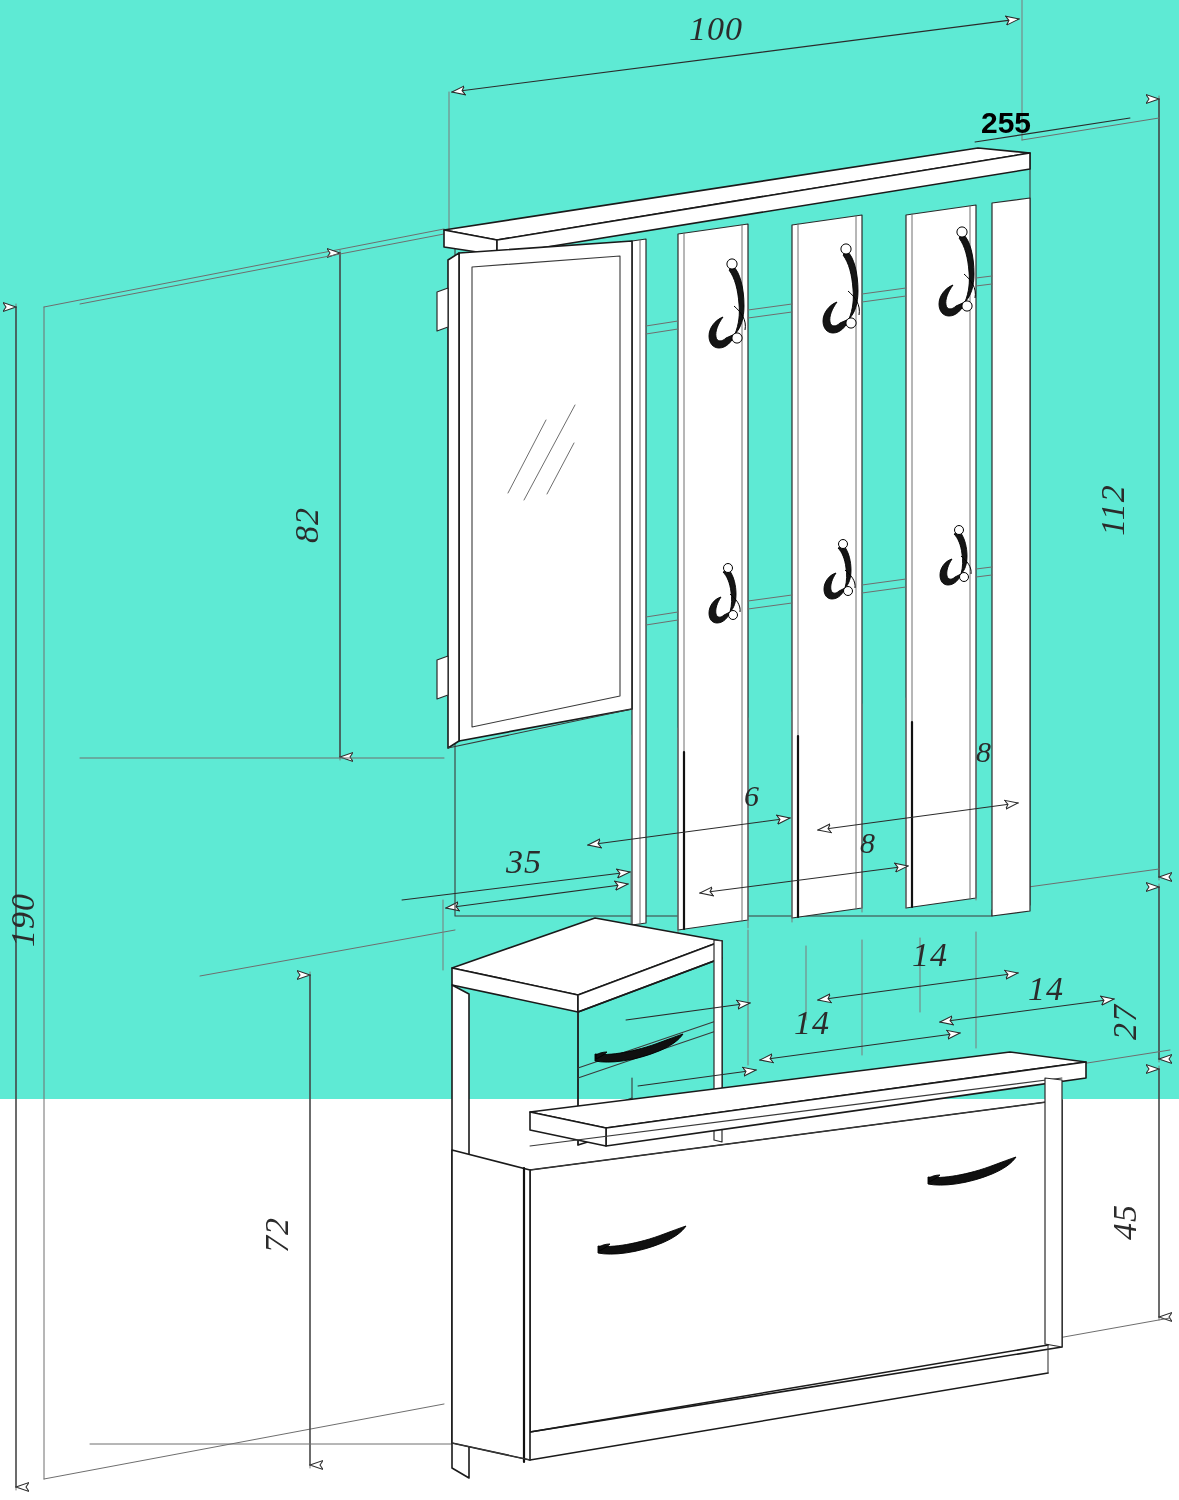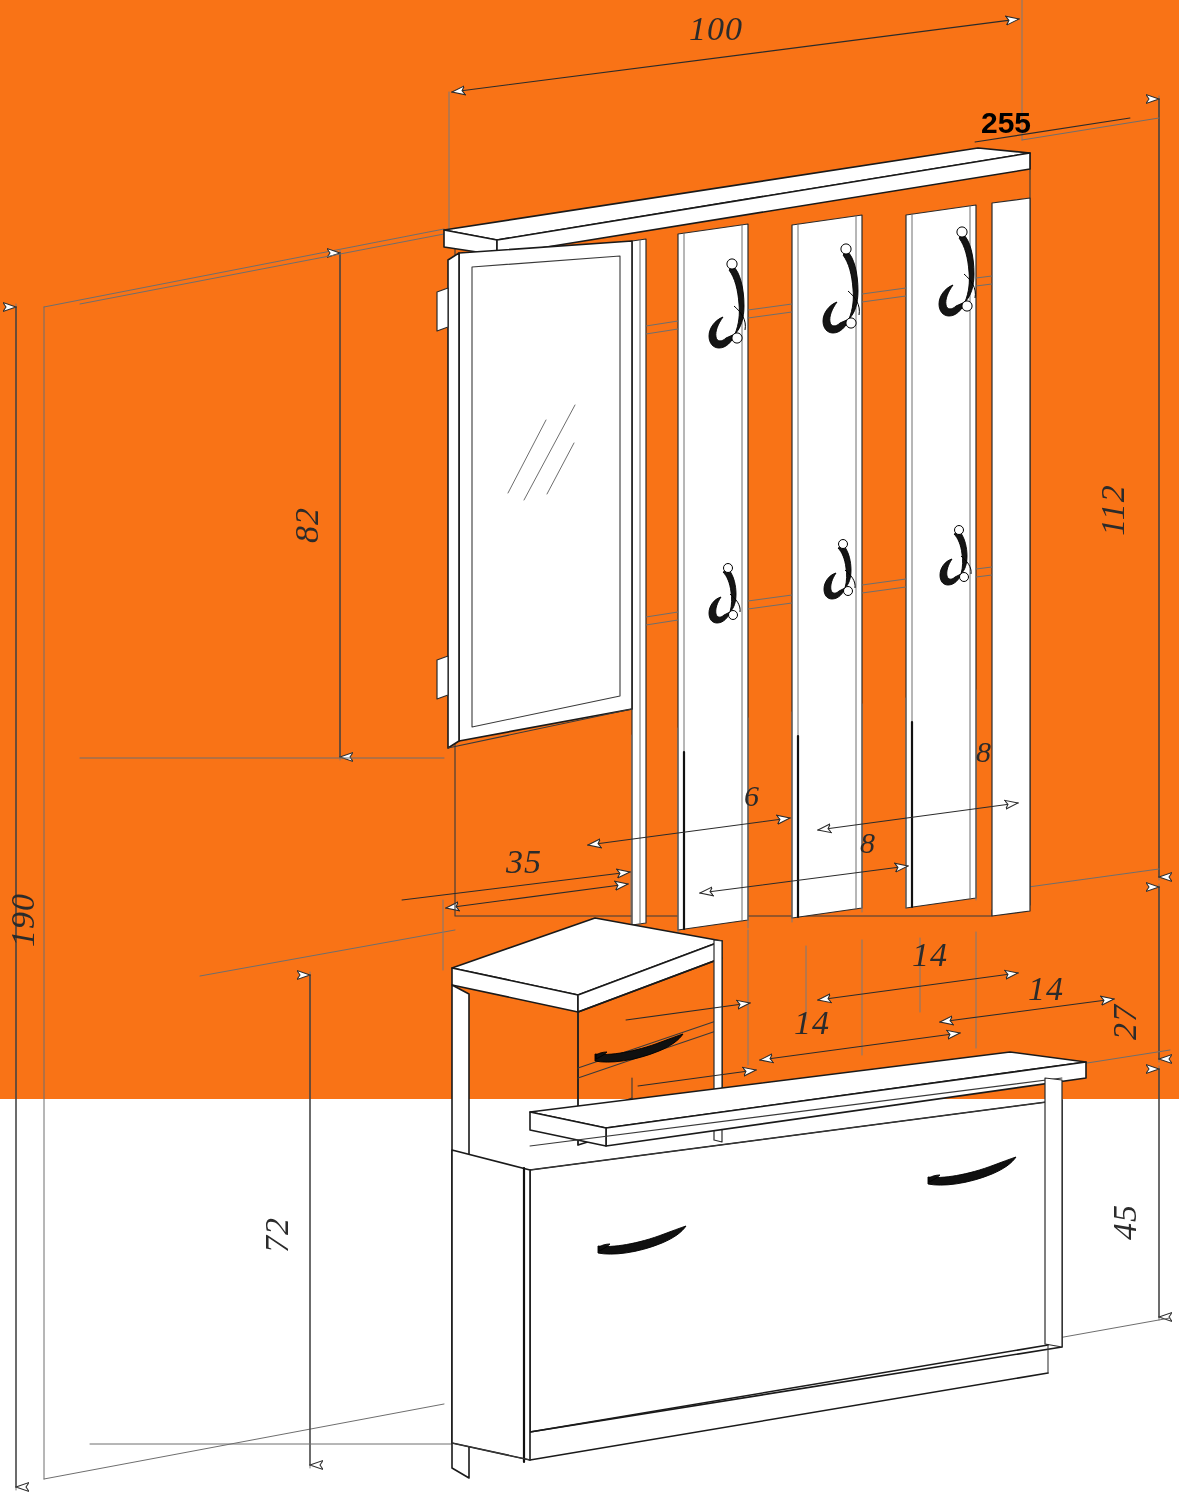--- a/index.html
+++ b/index.html
@@ -10,21 +10,21 @@
   body {
     width: 1179px;
     height: 1500px;
     font-family: "Liberation Sans", sans-serif;
     overflow: hidden;
   }
   #drawing-root {
     position: relative;
     width: 1179px;
     height: 1099px;
-    background: #f97316;
+    background: #5eead4;
   }
   svg.sheet {
     display: block;
     width: 1179px;
     height: 1500px;
   }
   
   .ln        { fill: none; stroke: #1a1a1a; stroke-width: 1.6; stroke-linecap: round; stroke-linejoin: round; }
   .ln-thin   { fill: none; stroke: #3a3a3a; stroke-width: 1.1; stroke-linecap: round; stroke-linejoin: round; }
   .ln-hair   { fill: none; stroke: #6e6e6e; stroke-width: 1.0; stroke-linecap: round; }

